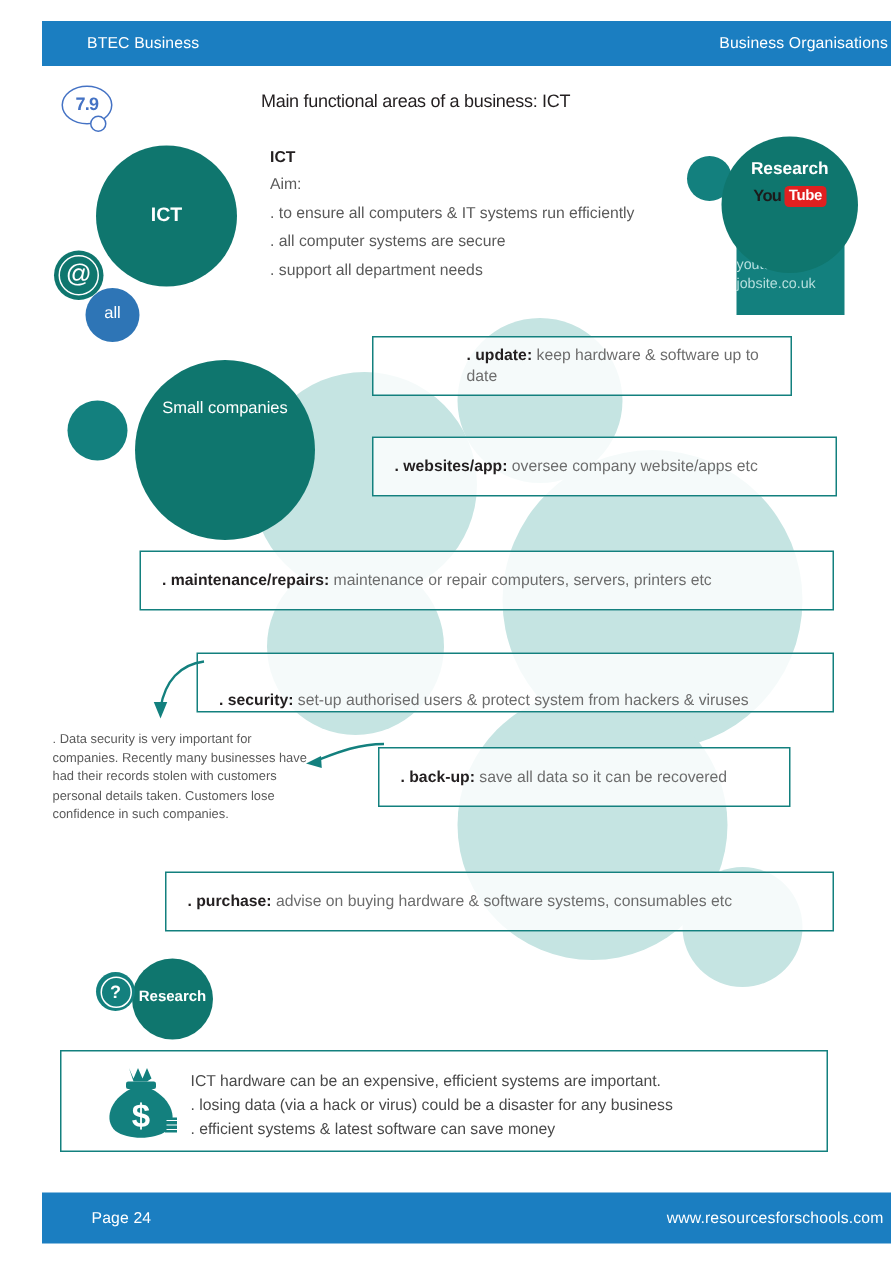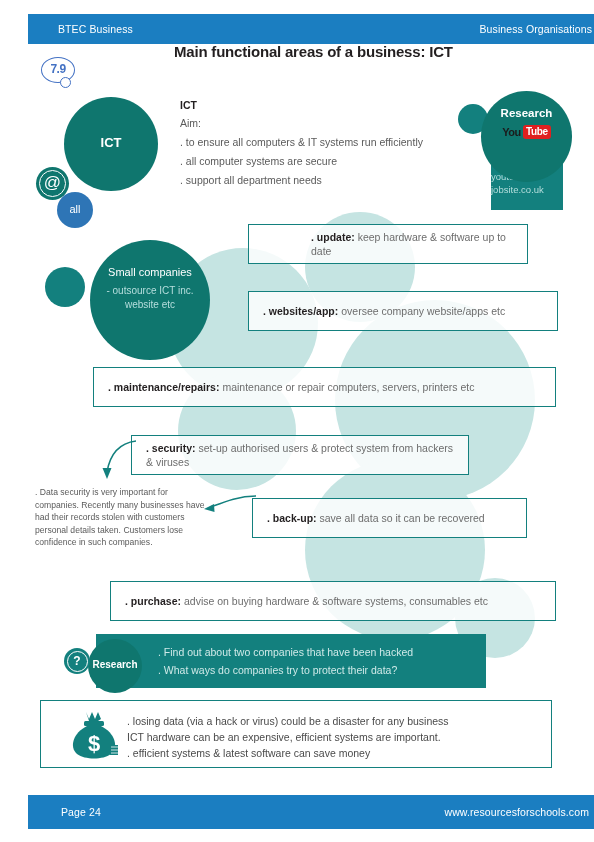--- a/index.html
+++ b/index.html
@@ -59,23 +59,23 @@
   }
   .bar-top .bar-left  { left: 30px;  top: 9px; }
   .bar-top .bar-right { right: 30px; top: 9px; }
   .bar-bottom .bar-left  { left: 33px;  top: 11px; }
   .bar-bottom .bar-right { right: 33px; top: 11px; }
 
   
   .title {
     position: absolute;
     left: 174px;
-    top: 43px;
-    font-size: 15px;
-    font-weight: bold;
+    top: 60px;
+    font-size: 12px;
+    font-weight: normal;
     color: #231f20;
     letter-spacing: -.2px;
     z-index: 5;
   }
 
   
   .bubble {
     position: absolute;
     left: 41px; top: 57px;
     width: 38px; height: 33px;
@@ -446,24 +446,20 @@
   <div class="circle research-circle">
     <div class="research-title">Research</div>
     <div class="yt-logo">
       <span class="yt-you">You</span><span class="yt-tube">Tube</span>
     </div>
   </div>
 
   <div class="small-blob"></div>
   <div class="circle small-circle">
     <div class="small-title">Small companies</div>
-    <div class="small-sub">
-      <div>- outsource ICT inc.</div>
-      <div>website etc</div>
-    </div>
   </div>
 
   <div class="stmt" style="left:248px; top:224px; width:280px; height:40px;padding-left:48px;">
     <div class="stmt-text">
       <b>. update:</b>
       <span>keep hardware &amp; software up to date</span>
     </div>
   </div>
 
   <div class="stmt" style="left:248px; top:291px; width:310px; height:40px;">
@@ -473,21 +469,21 @@
     </div>
   </div>
 
   <div class="stmt" style="left:93px; top:367px; width:463px; height:40px;">
     <div class="stmt-text">
       <b>. maintenance/repairs:</b>
       <span>maintenance or repair computers, servers, printers etc</span>
     </div>
   </div>
 
-  <div class="stmt" style="left:131px; top:435px; width:338px; height:40px;">
+  <div class="stmt" style="left:131px; top:435px; width:425px; height:40px;align-items:flex-end;">
     <div class="stmt-text">
       <b>. security:</b>
       <span>set-up authorised users &amp; protect system from hackers &amp; viruses</span>
     </div>
   </div>
 
   <div class="stmt" style="left:252px; top:498px; width:275px; height:40px;">
     <div class="stmt-text">
       <b>. back-up:</b>
       <span>save all data so it can be recovered</span>
@@ -506,44 +502,40 @@
   <svg class="arrow-svg" style="left:96px; top:438px;" width="50" height="45" viewBox="0 0 50 45">
     <path d="M40 3 C24 5, 14 16, 11 34" stroke="#13807e" stroke-width="1.6" fill="none"></path>
     <path d="M11 41 L6.5 30 L15.5 30 Z" fill="#13807e"></path>
   </svg>
 
   <svg class="arrow-svg" style="left:198px; top:492px;" width="62" height="26" viewBox="0 0 62 26">
     <path d="M58 4 C40 4, 26 10, 13 15" stroke="#13807e" stroke-width="1.6" fill="none"></path>
     <path d="M6 17 L16 12 L16.5 20 Z" fill="#13807e"></path>
   </svg>
 
-  <div class="task-panel">
-    <div class="task-line task-line-1">. Find out about two companies that have been hacked</div>
-    <div class="task-line task-line-2">. What ways do companies try to protect their data?</div>
-  </div>
   <div class="circle task-circle">
     <div class="task-label">Research</div>
   </div>
   <div class="q-circle">
     <div class="q-ring"></div>
     <div class="q-glyph">?</div>
   </div>
 
   <div class="money-box">
     <svg class="money-icon" viewBox="0 0 58 52">
       <path d="M21 3 L24 10 L27 3 L30 10 L33 3 L36 10 L33 12 L24 12 Z" fill="#13807e"></path>
       <rect x="19" y="12" width="20" height="5" rx="1.5" fill="#13807e"></rect>
       <path d="M22 17 C8 24, 4 38, 12 45 C20 51, 38 51, 46 45 C54 38, 50 24, 36 17 Z" fill="#13807e"></path>
       <text x="29" y="42" font-family="'Liberation Sans', sans-serif" font-size="22" font-weight="bold" fill="#ffffff" text-anchor="middle">$</text>
       <path d="M45 36 L53 36 L53 46 L45 46 Z" fill="#13807e"></path>
       <path d="M46 38 L53 38 M46 41 L53 41 M46 44 L53 44" stroke="#ffffff" stroke-width="0.8"></path>
     </svg>
     <div class="money-lines">
+      <div class="money-line">ICT hardware can be an expensive, efficient systems are important.</div>
       <div class="money-line">. losing data (via a hack or virus) could be a disaster for any business</div>
-      <div class="money-line">ICT hardware can be an expensive, efficient systems are important.</div>
       <div class="money-line">. efficient systems &amp; latest software can save money</div>
     </div>
   </div>
 
   <div class="bar bar-bottom">
     <span class="bar-text bar-left">Page 24</span>
     <span class="bar-text bar-right">www.resourcesforschools.com</span>
   </div>
 
 </div>

